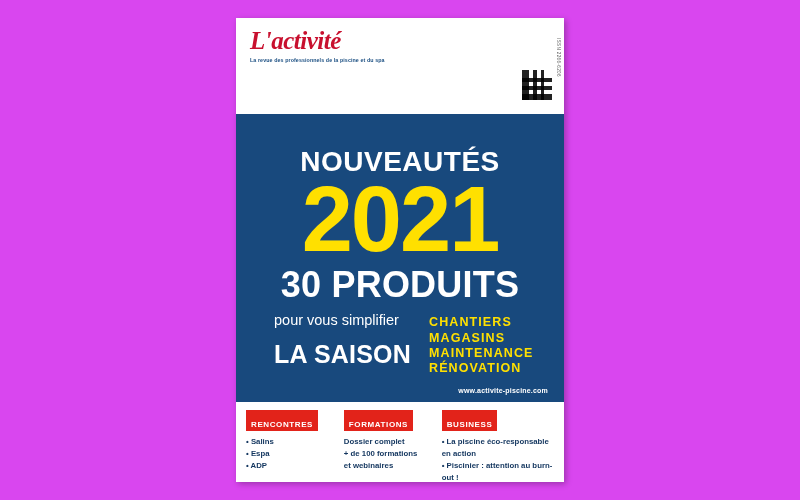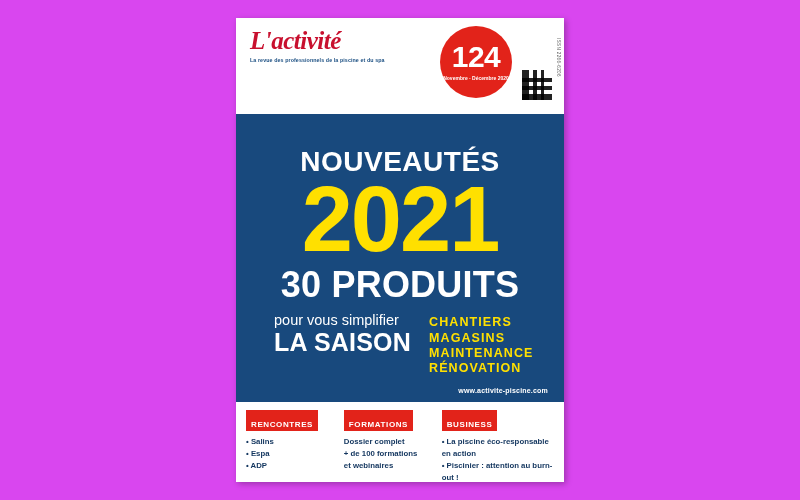--- a/index.html
+++ b/index.html
@@ -162,21 +162,21 @@
   }
   .pour-vous {
     font-size: 14.5px;
     font-weight: normal;
     line-height: 1.1;
   }
   .la-saison {
     font-size: 25px;
     font-weight: bold;
     line-height: 1.05;
-    margin-top: 0;
+    margin-top: 12px;
     letter-spacing: 0.2px;
   }
   .right-tags {
     flex: 1 1 auto;
     text-align: left;
     padding-left: 18px;
     padding-top: 2px;
   }
   .right-tags div {
     color: #ffe000;
@@ -230,25 +230,20 @@
 <div class="stage">
 
   <div class="cover">
 
     <div class="masthead">
       <div class="logo-block">
         <div class="logo-activite">L'activité</div>
         <div class="logo-tagline">La revue des professionnels de la piscine et du spa</div>
       </div>
 
-      <div class="issue-badge">
-        <div class="issue-num">124</div>
-        <div class="issue-date">Novembre - Décembre
-2020</div>
-      </div>
 
       <div class="qr"></div>
       <div class="side-code">ISSN 2266-6206</div>
     </div>
 
     <div class="panel">
       <div class="nouveautes">NOUVEAUTÉS</div>
       <div class="year">2021</div>
       <div class="produits">30 PRODUITS</div>
 

